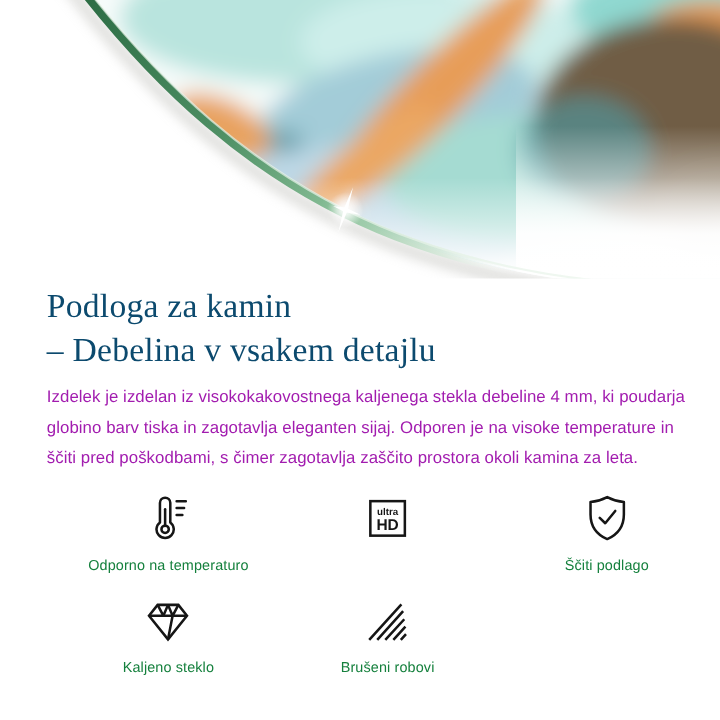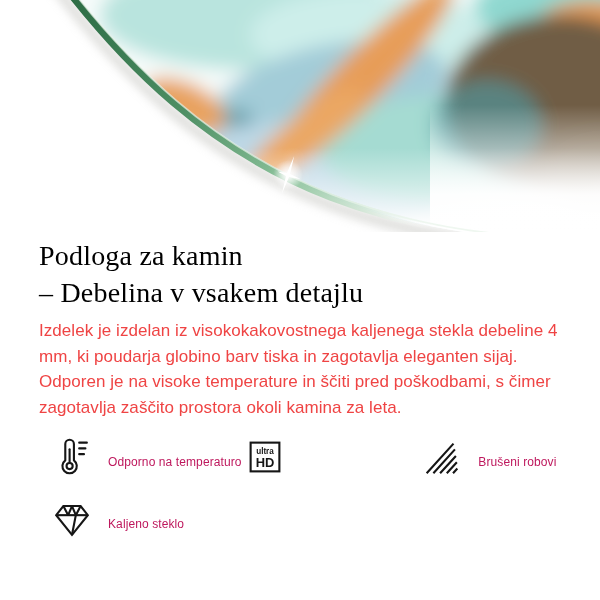--- a/index.html
+++ b/index.html
@@ -7,35 +7,35 @@
     width:600px;height:600px;background:#ffffff;overflow:hidden;
     font-family:"Liberation Sans",sans-serif;color:#222;
     -webkit-font-smoothing:antialiased;
   }
   .hero{width:600px;height:232px;position:relative;overflow:hidden;}
   .hero svg{display:block;}
   .content{padding:0 26px 0 39px;}
   .heading{
     margin:5px 0 0 0;
     font-family:"Liberation Serif","DejaVu Serif",serif;
-    font-weight:400;font-size:28px;line-height:37px;color:#000000;
+    font-weight:400;font-size:28px;line-height:37px;color:#0c4a6e;
     letter-spacing:.2px;
   }
   .desc{
     margin:7px 0 0 0;width:537px;
-    font-size:17px;line-height:25.5px;color:#ef4444;letter-spacing:.05px;
+    font-size:14px;line-height:25.5px;color:#a21caf;letter-spacing:.05px;
   }
   .features{
     margin:14px 0 0 10px;width:548px;
     display:grid;grid-template-columns:repeat(3,1fr);row-gap:16px;
   }
-  .cell{display:flex;align-items:center;gap:13px;}
+  .cell{display:flex;flex-direction:column;align-items:center;}
   .cell .icon{width:46px;height:46px;display:flex;align-items:center;justify-content:center;}
   .cell .icon svg{width:46px;height:46px;}
-  .cell .label{margin-top:9px;font-size:12px;color:#be185d;letter-spacing:.1px;white-space:nowrap;}
+  .cell .label{margin-top:9px;font-size:12px;color:#15803d;letter-spacing:.1px;white-space:nowrap;}
   .ic{stroke:#161616;fill:none;stroke-width:2.2;}
   .ic-fill{fill:#161616;stroke:none;}
   .svgtext{font-family:"Liberation Sans",sans-serif;font-weight:700;fill:#161616;text-anchor:middle;}
 </style>
 </head>
 <body>
 
 <div class="hero">
   <svg width="600" height="232" viewBox="0 0 600 232">
     <defs>
@@ -130,36 +130,45 @@
     <div class="cell">
       <div class="icon">
         <svg viewBox="0 0 48 48">
           <rect class="ic" x="9" y="9" width="30" height="30" stroke-width="2.6"></rect>
           <text class="svgtext" x="24" y="21" font-size="8.5">ultra</text>
           <text class="svgtext" x="24" y="34" font-size="13.5">HD</text>
         </svg>
       </div>
     </div>
 
-
     <div class="cell">
       <div class="icon">
         <svg viewBox="0 0 48 48">
-          <path class="ic" stroke-width="3.6" d="M8,41 L36,10 M15,41 L37.5,16 M22,41 L38.5,23 M29,41 L39.5,29.5 M35.5,41 L40,36"></path>
+          <path class="ic" stroke-width="2.3" stroke-linejoin="round" d="M24,5.5 C28.8,8 33.6,9.4 38.5,9.8 L38.5,20.5 C38.5,31 32.3,38.3 24,42 C15.7,38.3 9.5,31 9.5,20.5 L9.5,9.8 C14.4,9.4 19.2,8 24,5.5 Z"></path>
+          <path class="ic" stroke-width="2.3" stroke-linecap="round" stroke-linejoin="round" d="M17.5,23.5 L22.3,28.2 L31,17.5"></path>
         </svg>
       </div>
-      <div class="label">Brušeni robovi</div>
+      <div class="label">Ščiti podlago</div>
     </div>
 
     <div class="cell">
       <div class="icon">
         <svg viewBox="0 0 48 48">
           <path class="ic" stroke-width="2" stroke-linejoin="miter" d="M15,10.5 L33,10.5 L40.5,20 L24,40.5 L7.5,20 Z"></path>
           <path class="ic" stroke-width="1.7" d="M7.5,20 H40.5"></path>
           <path class="ic" stroke-width="1.7" d="M15,10.5 L20,20 M24,10.5 L20,20 M24,10.5 L28,20 M33,10.5 L28,20 M24,40.5 L28,20"></path>
         </svg>
       </div>
       <div class="label">Kaljeno steklo</div>
     </div>
 
+    <div class="cell">
+      <div class="icon">
+        <svg viewBox="0 0 48 48">
+          <path class="ic" stroke-width="3.6" d="M8,41 L36,10 M15,41 L37.5,16 M22,41 L38.5,23 M29,41 L39.5,29.5 M35.5,41 L40,36"></path>
+        </svg>
+      </div>
+      <div class="label">Brušeni robovi</div>
+    </div>
+
 
   </div>
 </div>
 
 </body></html>

